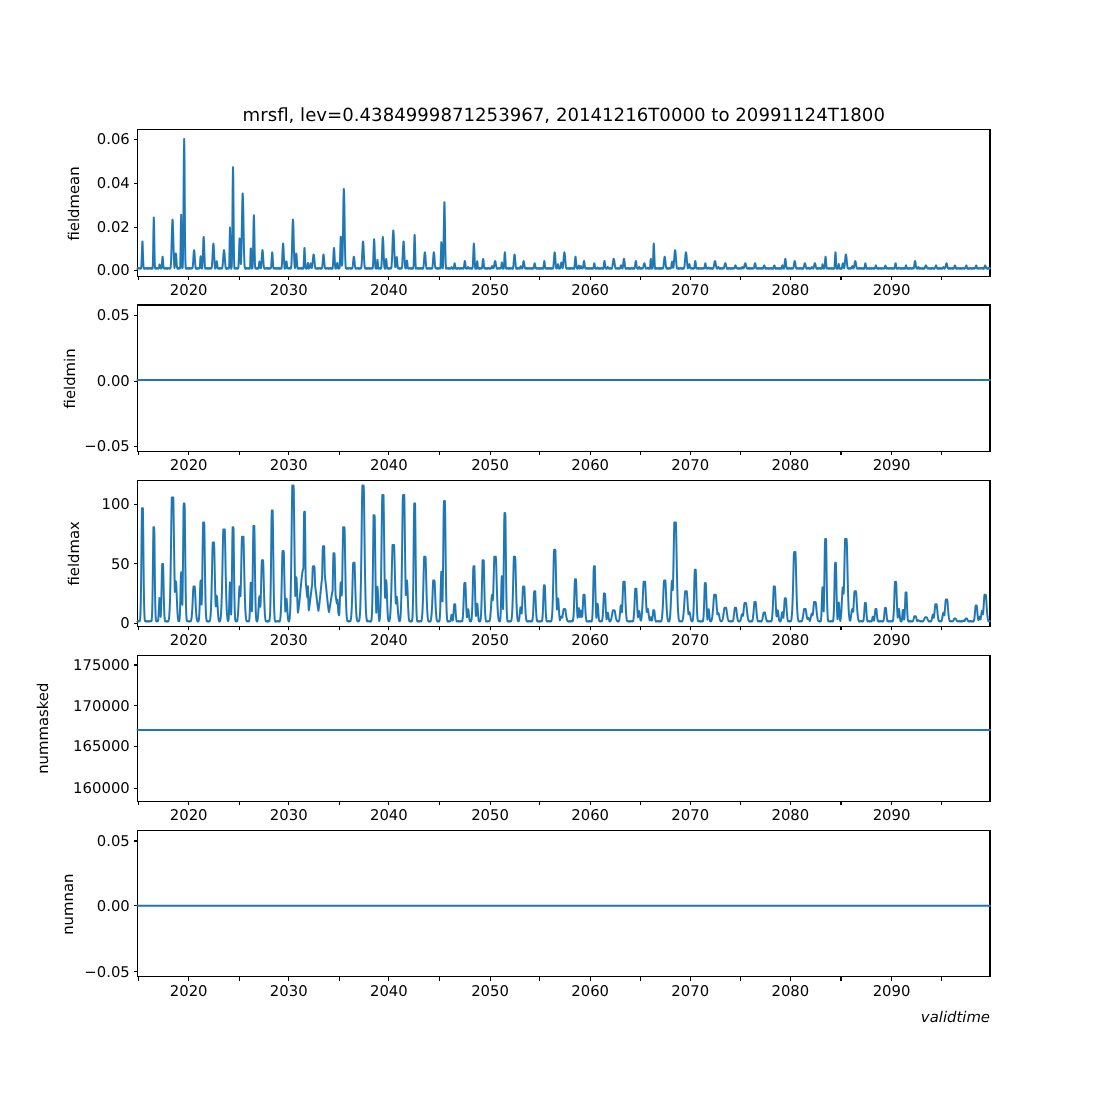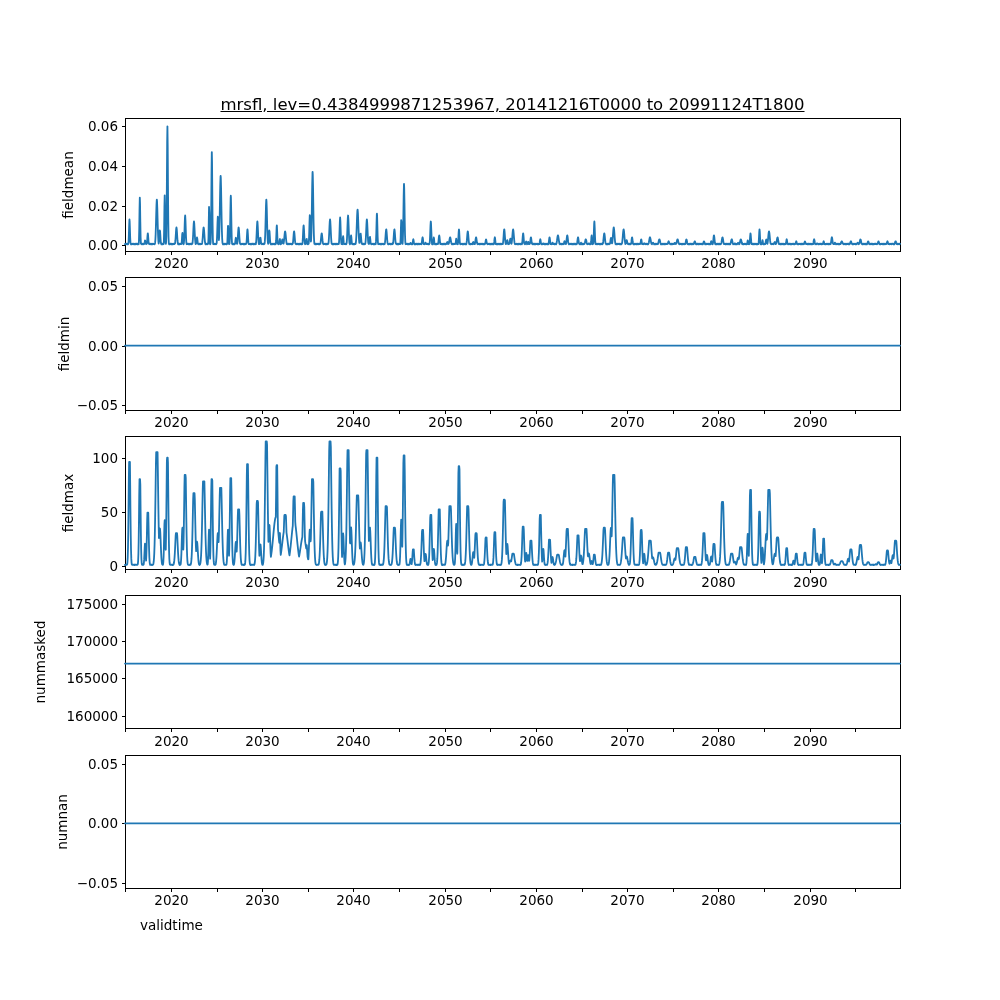--- a/index.html
+++ b/index.html
@@ -13,28 +13,28 @@
     overflow: hidden;
   }
   .figure svg { position: absolute; left: 0; top: 0; }
   .fig-title {
     position: absolute;
     left: 125px; width: 775px; top: 96px; height: 18px;
     text-align: center;
     font-size: 16.5px;
     line-height: 18px;
     white-space: nowrap;
-    text-decoration: underline;
   }
   .fig-xlabel {
     position: absolute;
-    left: 140px; width: 775px; top: 917px; height: 16px;
-    text-align: left;
+    left: 125px; width: 775px; top: 917px; height: 16px;
+    text-align: right;
     font-size: 13.5px;
     line-height: 16px;
+    font-style: italic;
   }
   .fig-ylabel {
     position: absolute;
     font-size: 13.5px;
     white-space: nowrap;
     transform: translate(-50%, -50%) rotate(-90deg);
   }
 </style>
 </head>
 <body>

